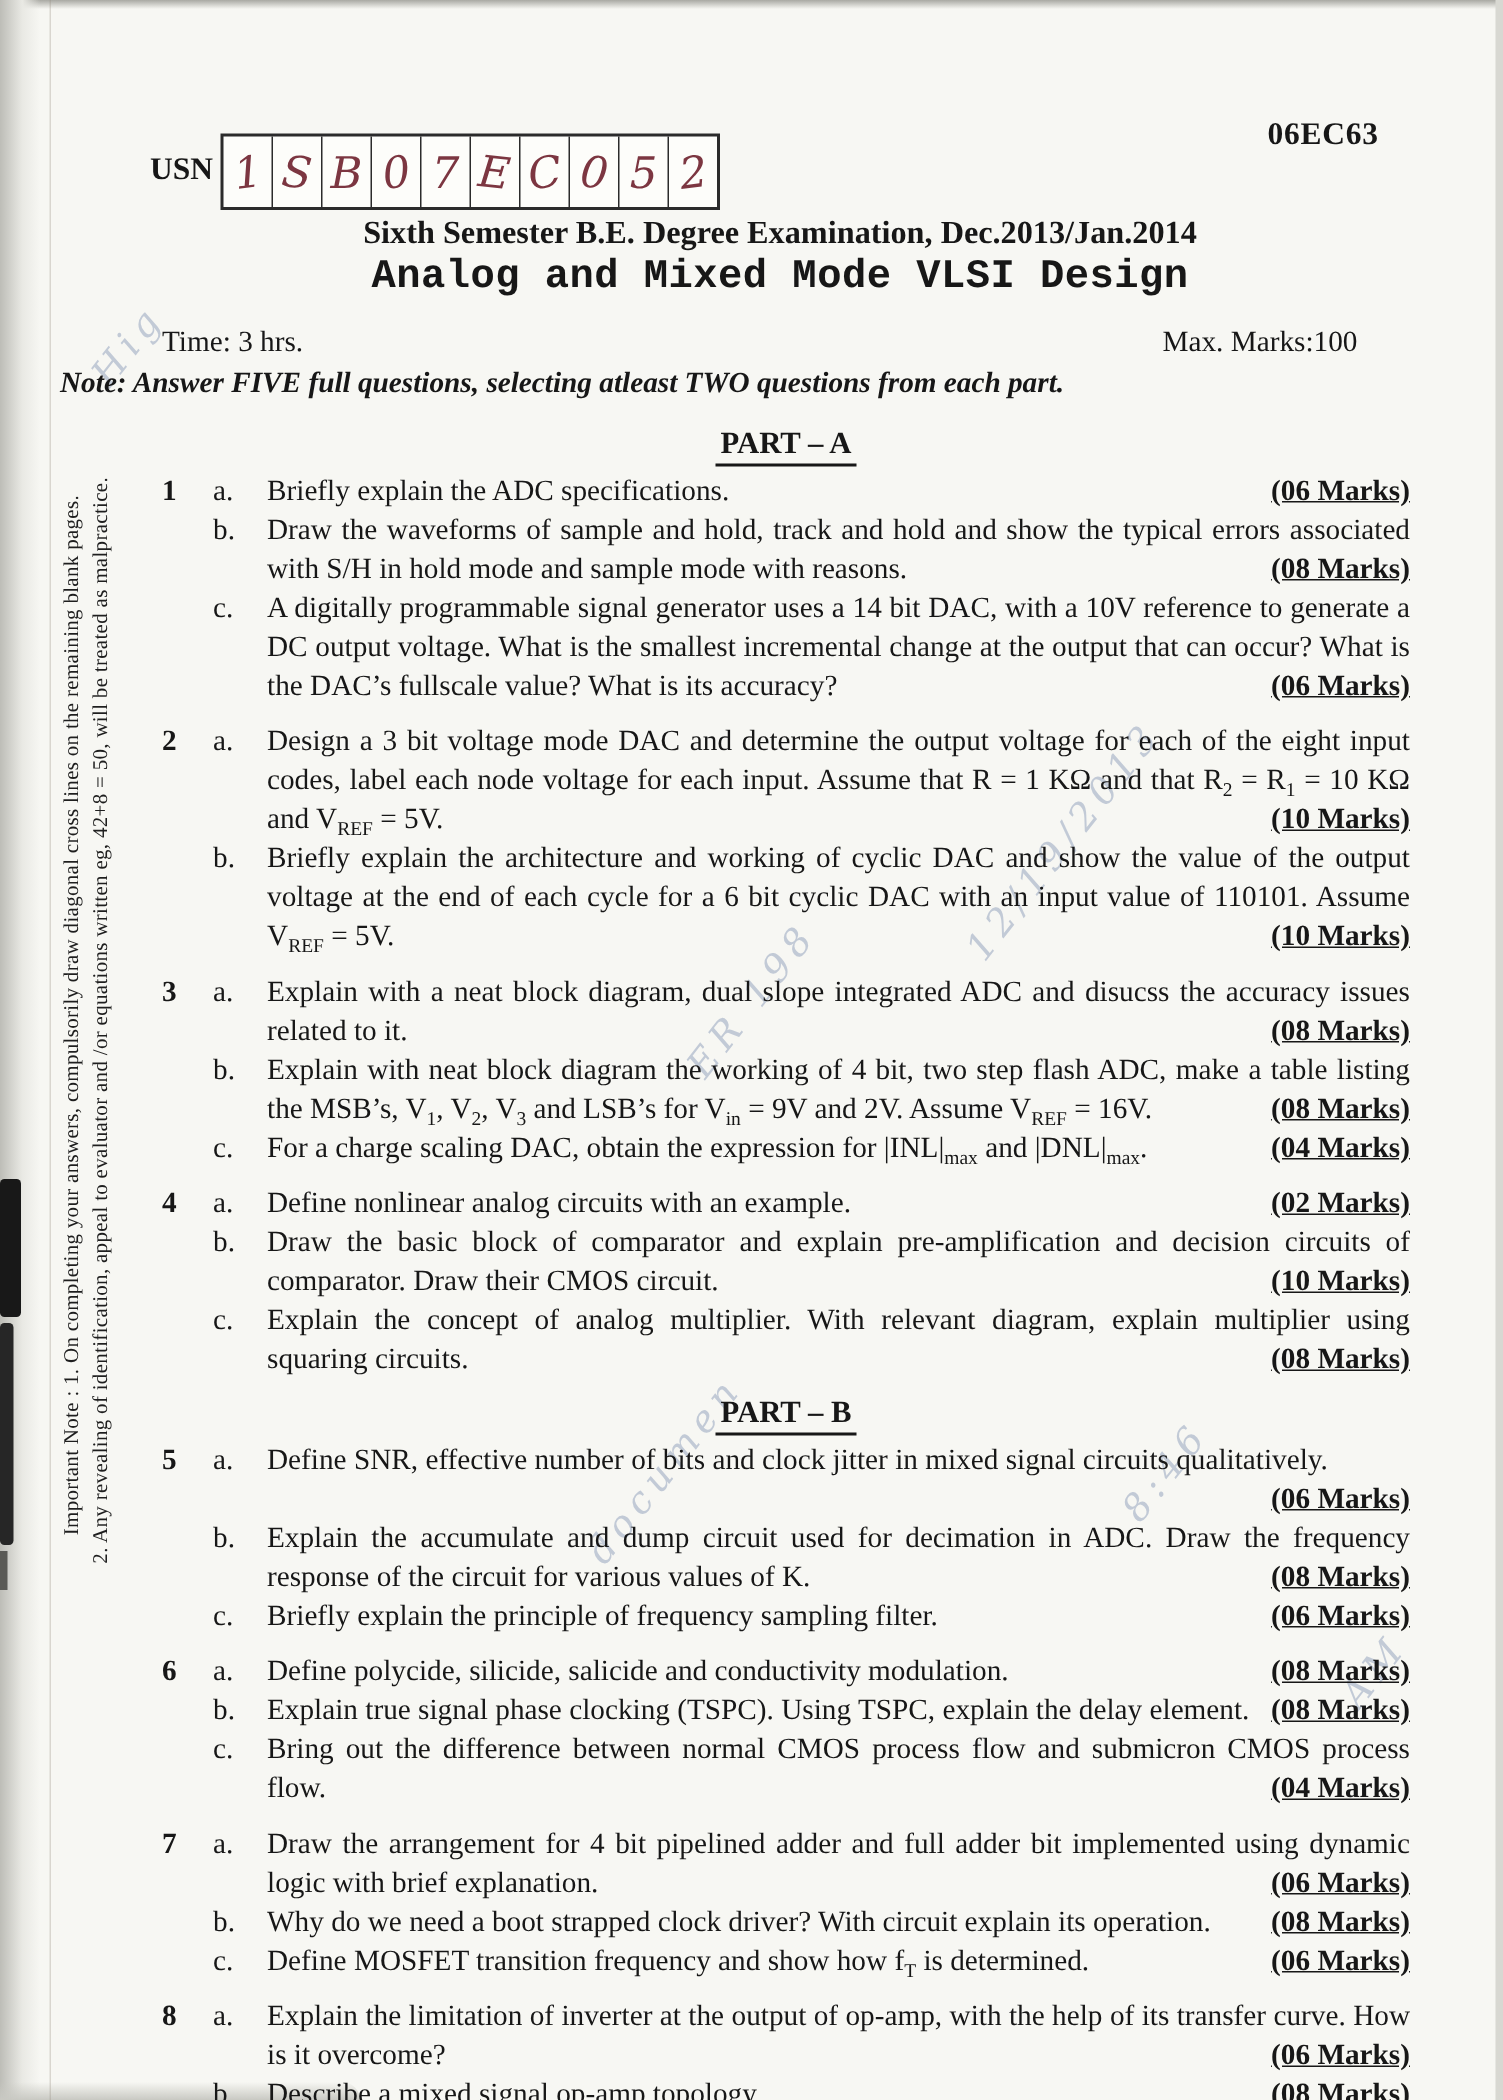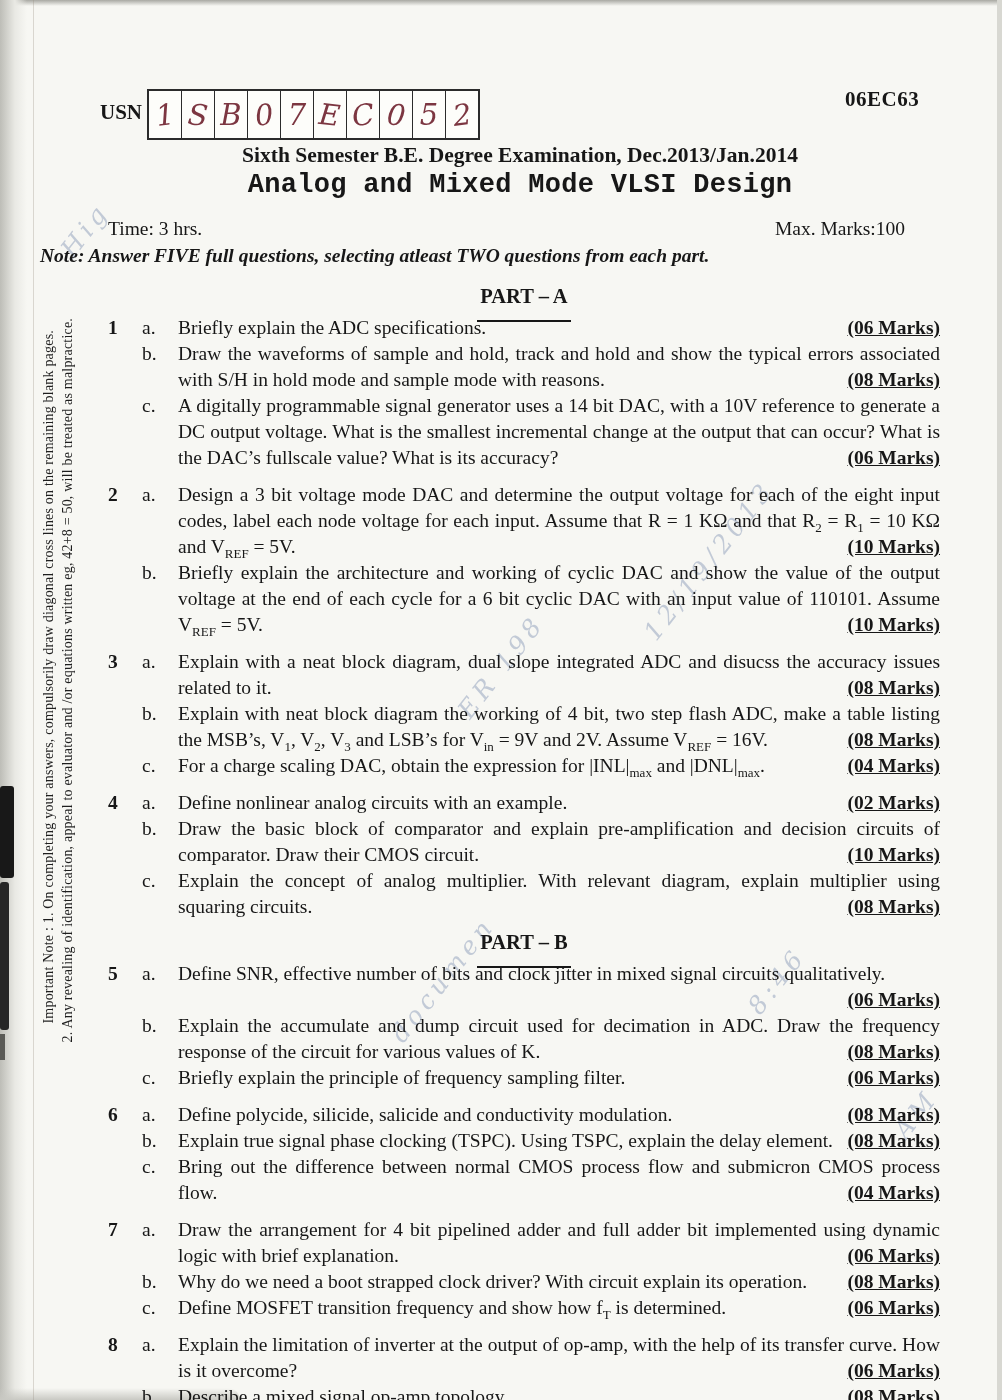--- a/index.html
+++ b/index.html
@@ -34,34 +34,34 @@
   
   .usn-label{position:absolute;left:100px;top:100px;font-weight:bold;font-size:21px;}
   .usn-grid{position:absolute;left:147px;top:89px;display:flex;border:2px solid #2b2b2b;background:#fdfdfa;}
   .usn-cell{width:32px;height:47px;border-right:1.5px solid #2b2b2b;
     display:flex;align-items:center;justify-content:center;
     font-family:"DejaVu Serif",serif;font-style:italic;font-size:29px;color:#7c3641;}
   .usn-cell:last-child{border-right:none;}
   .usn-cell span{display:inline-block;}
   .usn-cell:nth-child(2n) span{transform:rotate(6deg);}
   .usn-cell:nth-child(3n+1) span{transform:rotate(-7deg);}
-  .course-code{position:absolute;left:845px;top:87px;font-weight:bold;font-size:21px;letter-spacing:.5px;}
+  .course-code{position:absolute;left:845px;top:77px;font-weight:bold;font-size:21px;letter-spacing:.5px;}
   .title{position:absolute;left:40px;top:143px;width:960px;text-align:center;
     font-weight:bold;font-size:21.5px;}
   .subtitle{position:absolute;left:40px;top:170px;width:960px;text-align:center;
     font-family:Liberation Mono, monospace;font-weight:bold;font-size:27px;letter-spacing:.3px;}
   .time{position:absolute;left:108px;top:218px;font-size:19.5px;}
   .maxmarks{position:absolute;left:775px;top:218px;font-size:19.5px;}
   .note{position:absolute;left:40px;top:245px;width:960px;
     font-weight:bold;font-style:italic;font-size:19.5px;}
 
   
   #questions{position:absolute;left:108px;top:283px;width:832px;}
   .part-head{text-align:center;font-weight:bold;font-size:20.5px;margin:2px 0 7px 0;}
-  .part-head span{border-bottom:2.2px solid #171717;padding:0 3px 13px 3px;}
+  .part-head span{border-bottom:2.2px solid #171717;padding:0 3px 2px 3px;}
   .q{display:flex;margin-bottom:11px;}
   .qnum{width:34px;flex:none;font-weight:bold;font-size:19.5px;line-height:26px;}
   .subs{flex:1;min-width:0;}
   .sub{display:flex;}
   .qletter{width:36px;flex:none;font-size:19.5px;line-height:26px;}
   .qtext{flex:1;min-width:0;position:relative;text-align:justify;
     font-size:19.5px;line-height:26px;}
   .qtext sub{font-size:13px;line-height:0;}
   .marks{position:absolute;right:0;bottom:0;font-weight:bold;white-space:nowrap;text-decoration:underline;}
   .marks.own-line{position:static;display:block;text-align:right;}

